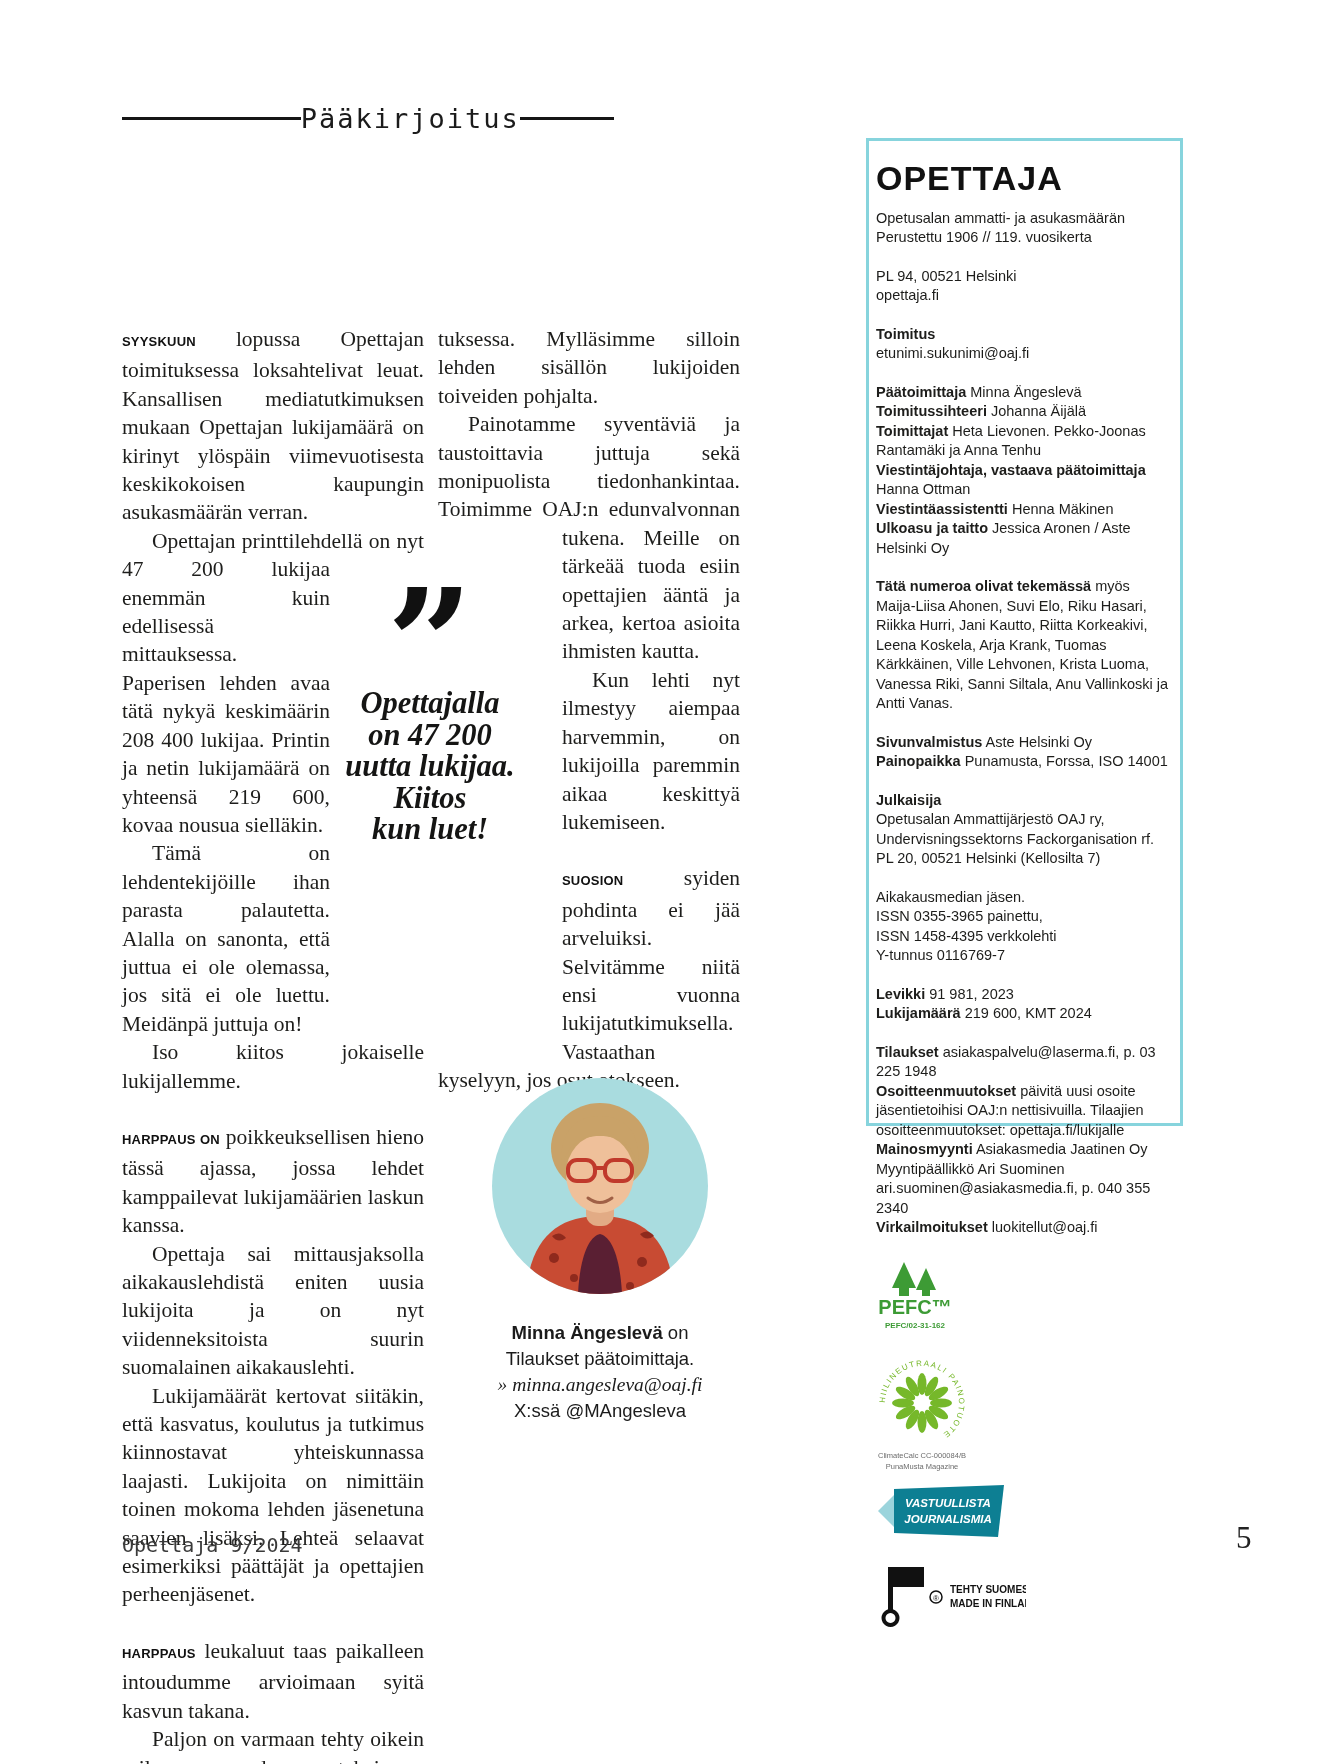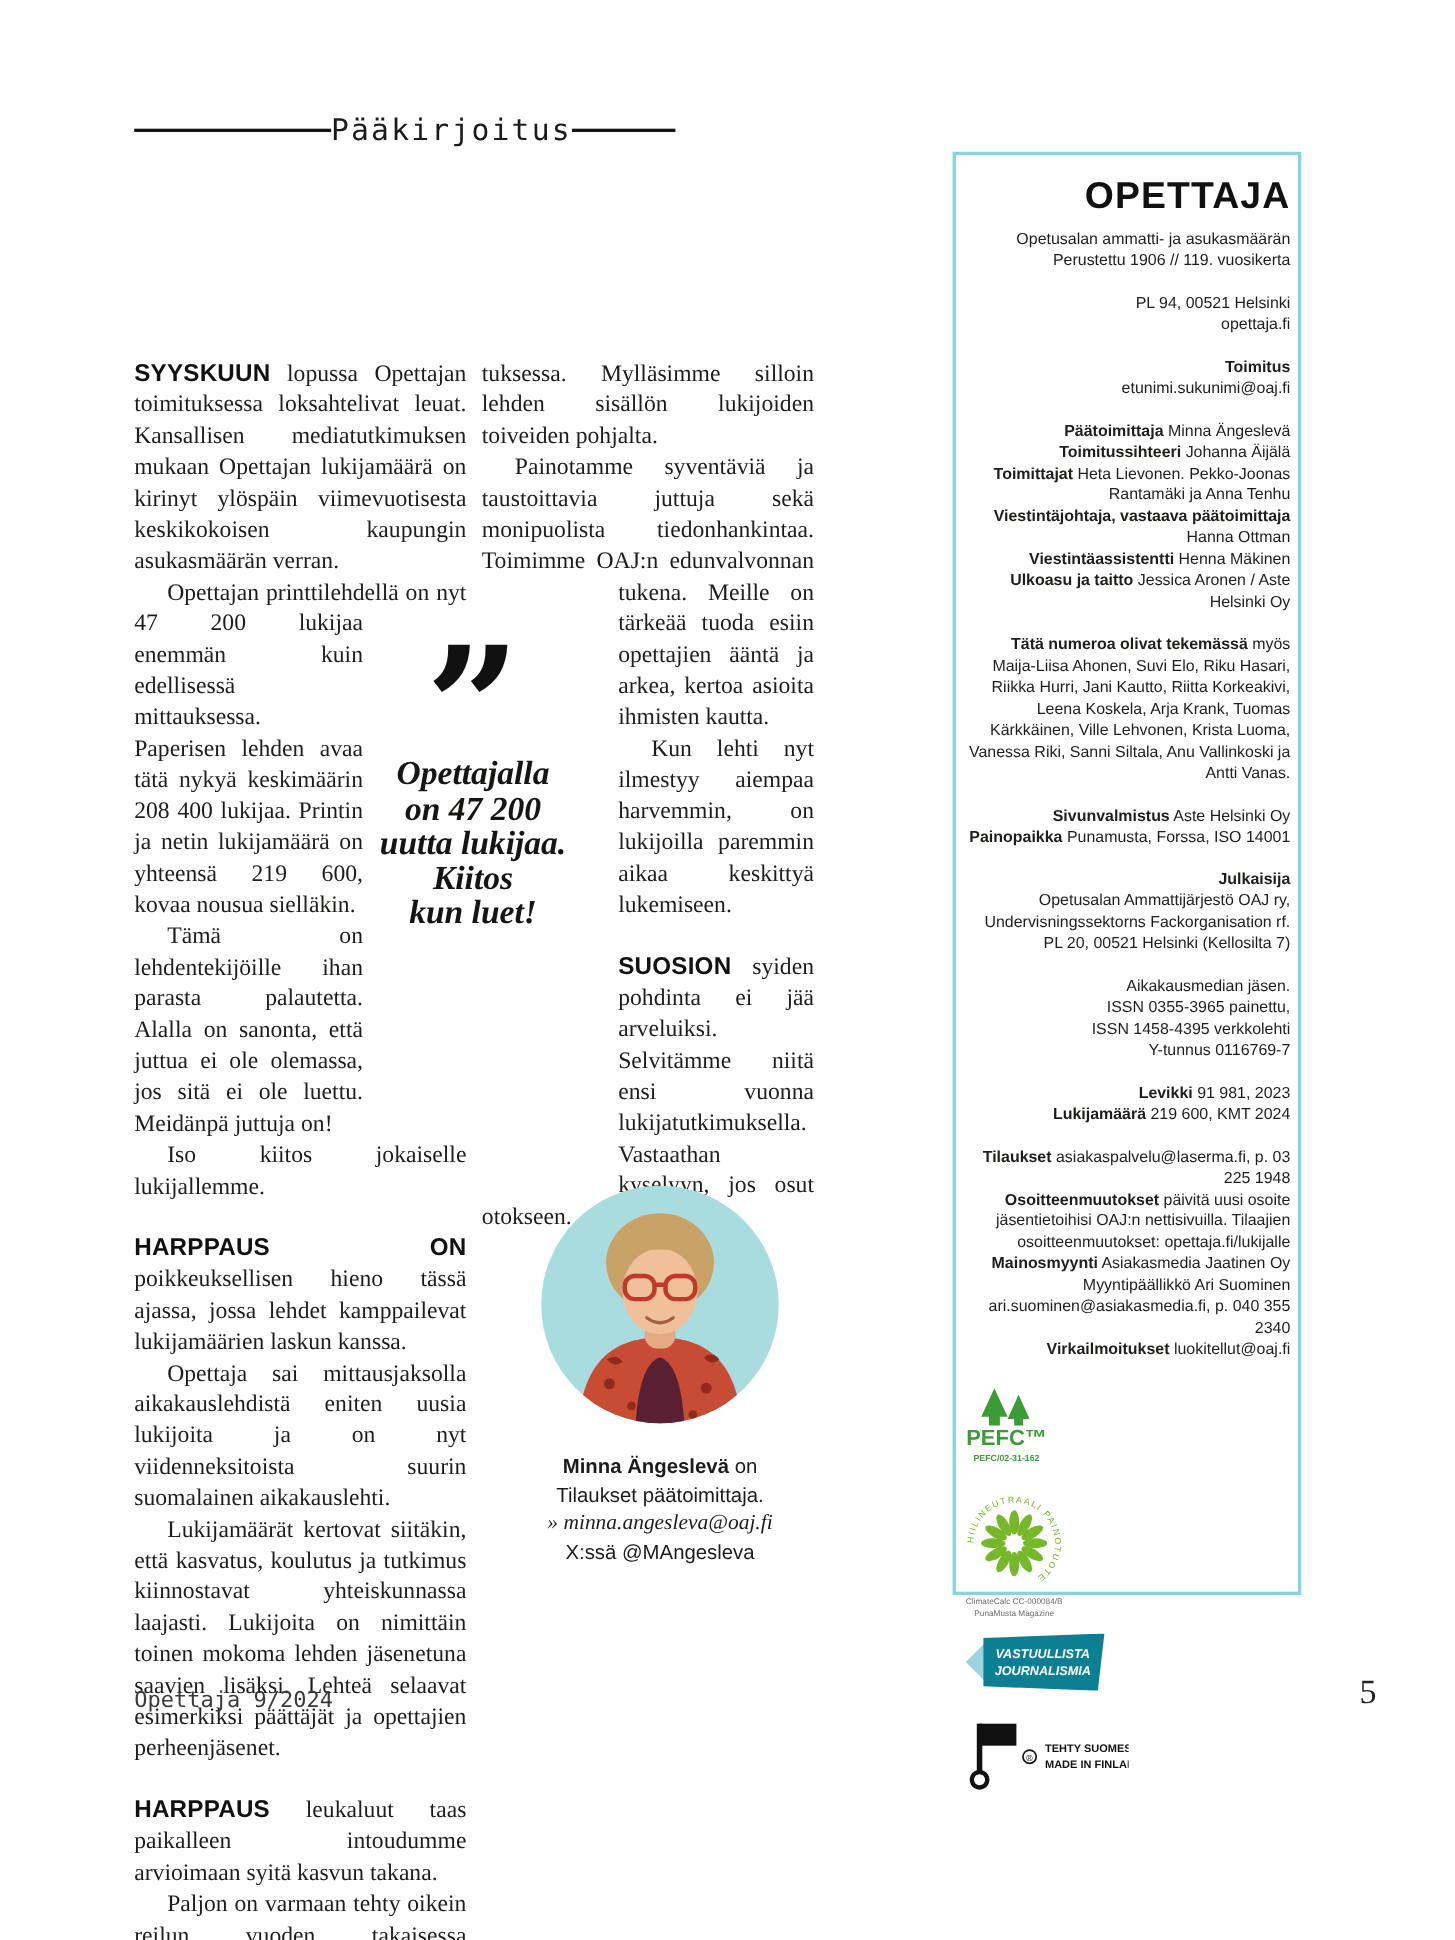--- a/index.html
+++ b/index.html
@@ -15,41 +15,41 @@
   
   .headline{position:absolute;left:120px;top:186px;margin:0;font-size:60px;font-weight:700;
             letter-spacing:-1px;color:#151514;font-family:"Liberation Serif",serif;}
 
   
   .columns{position:absolute;left:122px;top:325px;width:618px;display:flex;gap:14px;}
   .col{width:302px;font-size:21.5px;line-height:28.4px;text-align:justify;}
   .graf{margin:0;}
   .ind{text-indent:30px;}
   .gap{margin-top:28px;}
-  .lead{font-family:"Liberation Sans",sans-serif;font-weight:700;font-size:22px;letter-spacing:.2px;color:#111;}
+  .lead{font-family:"Liberation Sans",sans-serif;font-weight:700;font-size:13px;letter-spacing:.2px;color:#111;}
   .sp-r1{float:right;width:1px;height:231px;margin-right:-1px;}
   .sp-r2{float:right;clear:right;width:94px;height:436px;}
   .sp-l1{float:left;width:1px;height:220px;margin-left:-1px;}
   .sp-l2{float:left;clear:left;width:124px;height:520px;}
 
   
   .pullquote{position:absolute;left:322px;top:568px;width:216px;text-align:center;}
   .pq-mark{font-family:"DejaVu Serif",serif;font-weight:700;font-size:150px;line-height:1;height:116px;color:#111;}
   .pq-text{margin-top:4px;font-size:30.5px;line-height:31.5px;font-weight:700;font-style:italic;
            white-space:pre-line;color:#151514;}
 
   
   .portrait{position:absolute;left:492px;top:1078px;width:216px;height:216px;margin:0;}
   .caption{position:absolute;left:452px;top:1320px;width:296px;text-align:center;
            font-family:"Liberation Sans",sans-serif;font-size:18.5px;line-height:26px;color:#1b1b1b;}
   .cap-email{font-family:"Liberation Serif",serif;font-style:italic;font-size:19.5px;}
 
   
-  .masthead{position:absolute;left:866px;top:138px;width:317px;height:1312px;border:3px solid #87d4dd;
-            box-sizing:border-box;padding:24px 7px 0;text-align:right;
+  .masthead{position:absolute;left:866px;top:138px;width:317px;height:988px;border:3px solid #87d4dd;
+            box-sizing:border-box;padding:24px 7px 0;text-align:left;
             font-family:"Liberation Sans",sans-serif;font-size:14.5px;line-height:19.5px;color:#1d1d1b;}
   .mh-logo{font-size:34px;font-weight:800;letter-spacing:1px;margin:4px 0 20px;color:#111;}
   .mh-block{margin-bottom:19px;}
   .bold{font-weight:700;}
   .prelines{white-space:pre-line;}
   .mh-logos{margin-top:20px;}
   .logo-row{display:flex;justify-content:center;align-items:flex-start;gap:26px;margin-bottom:14px;flex-direction:column;}
   .logo-stack{display:flex;flex-direction:column;align-items:center;}
   .tiny{font-size:7.5px;line-height:9px;color:#6c6c6c;margin-top:2px;}
   .tiny-green{font-size:8px;line-height:10px;color:#3d9b35;margin-top:1px;font-weight:700;}

